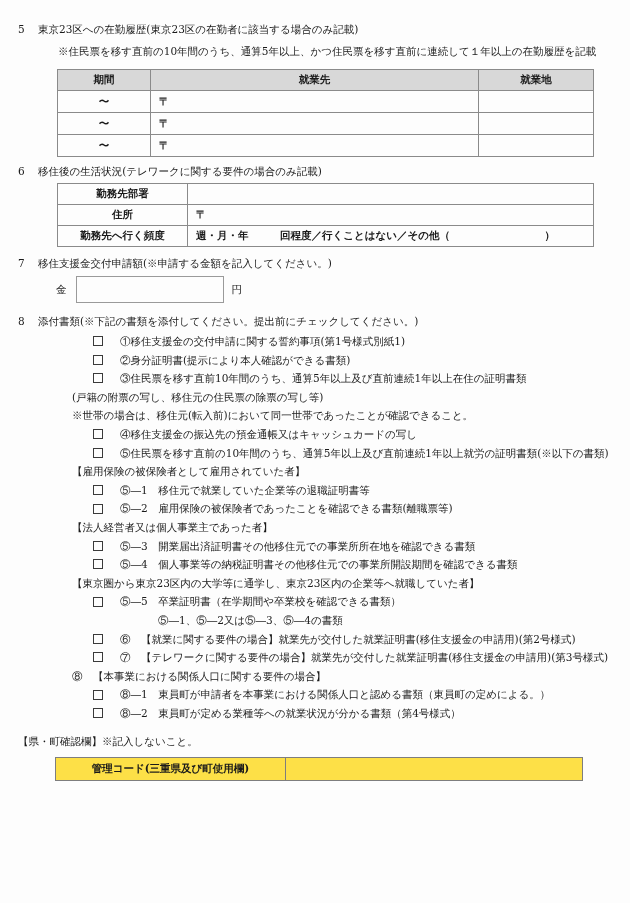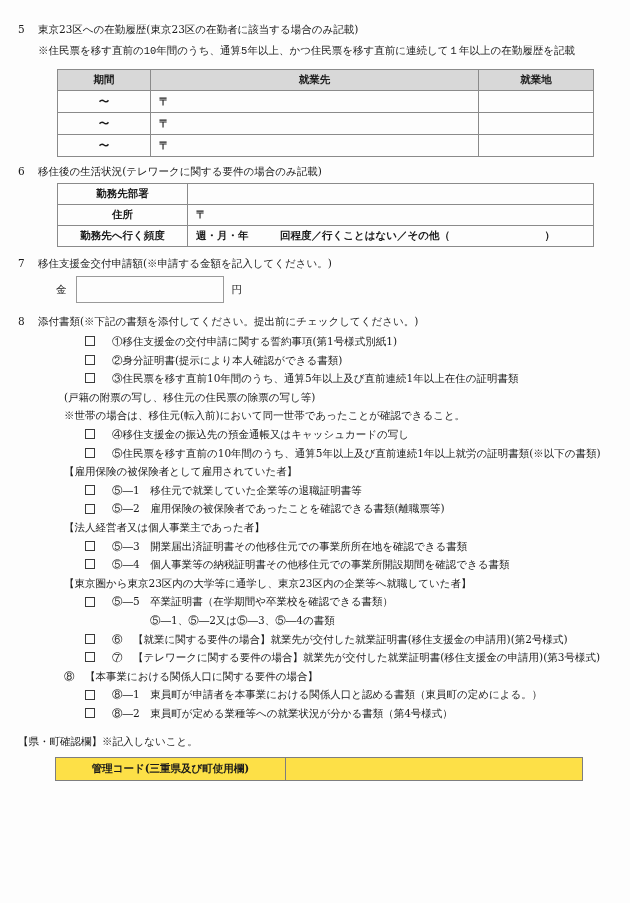--- a/index.html
+++ b/index.html
@@ -9,21 +9,21 @@
     font-family:"DejaVu Serif","Liberation Serif",serif;
     color:#1a1a1a; font-size:10.5px;
     position:relative; overflow:hidden;
   }
   .page { width:630px; height:903px; padding-top:21px; }
 
   .sec-head { display:flex; margin-left:18px; line-height:16px; }
   .sec-num { width:20px; flex:0 0 20px; }
   .sec-title { flex:1; }
 
-  .note { margin-left:38px; margin-top:6px; line-height:16px;font-family:Liberation Mono, monospace; }
+  .note { margin-left:58px; margin-top:6px; line-height:16px; }
 
   table { border-collapse:collapse; table-layout:fixed; }
   td, th { border:1px solid #8a8a8a; font-weight:bold; overflow:hidden; white-space:nowrap; }
 
   
   .t5 { margin:10px 0 0 57px; width:536px; }
   .t5 th { background:#d8d8d8; height:21px; text-align:center; }
   .t5 td { height:22px; }
   .t5 .c-period { text-align:center; }
   .t5 .c-emp { text-align:left; padding-left:8px; }
@@ -35,21 +35,21 @@
   .t6 .val { text-align:left; padding-left:8px; }
 
   
   .amount-row { display:flex; align-items:center; margin:4px 0 0 56px; height:29px; }
   .amount-box {
     width:148px; height:27px; border:1px solid #9a9a9a; background:#fdfdfd;
     margin:0 8px 0 9px;
   }
 
   
-  .checklist { margin-top:3px; }
+  .checklist { margin-top:3px;margin-left:8px; }
   .chk-row { display:flex; align-items:center; height:18.6px; padding-left:85px; line-height:18.6px; }
   .chk-row.sub  { padding-left:64px; }
   .chk-row.sub2 { padding-left:150px; }
   .cbx {
     flex:0 0 10px; width:10px; height:10px;
     border:1px solid #3a3a3a; background:transparent;
     margin-right:17px; display:inline-block;
   }
   .chk-text { white-space:nowrap; }
 

